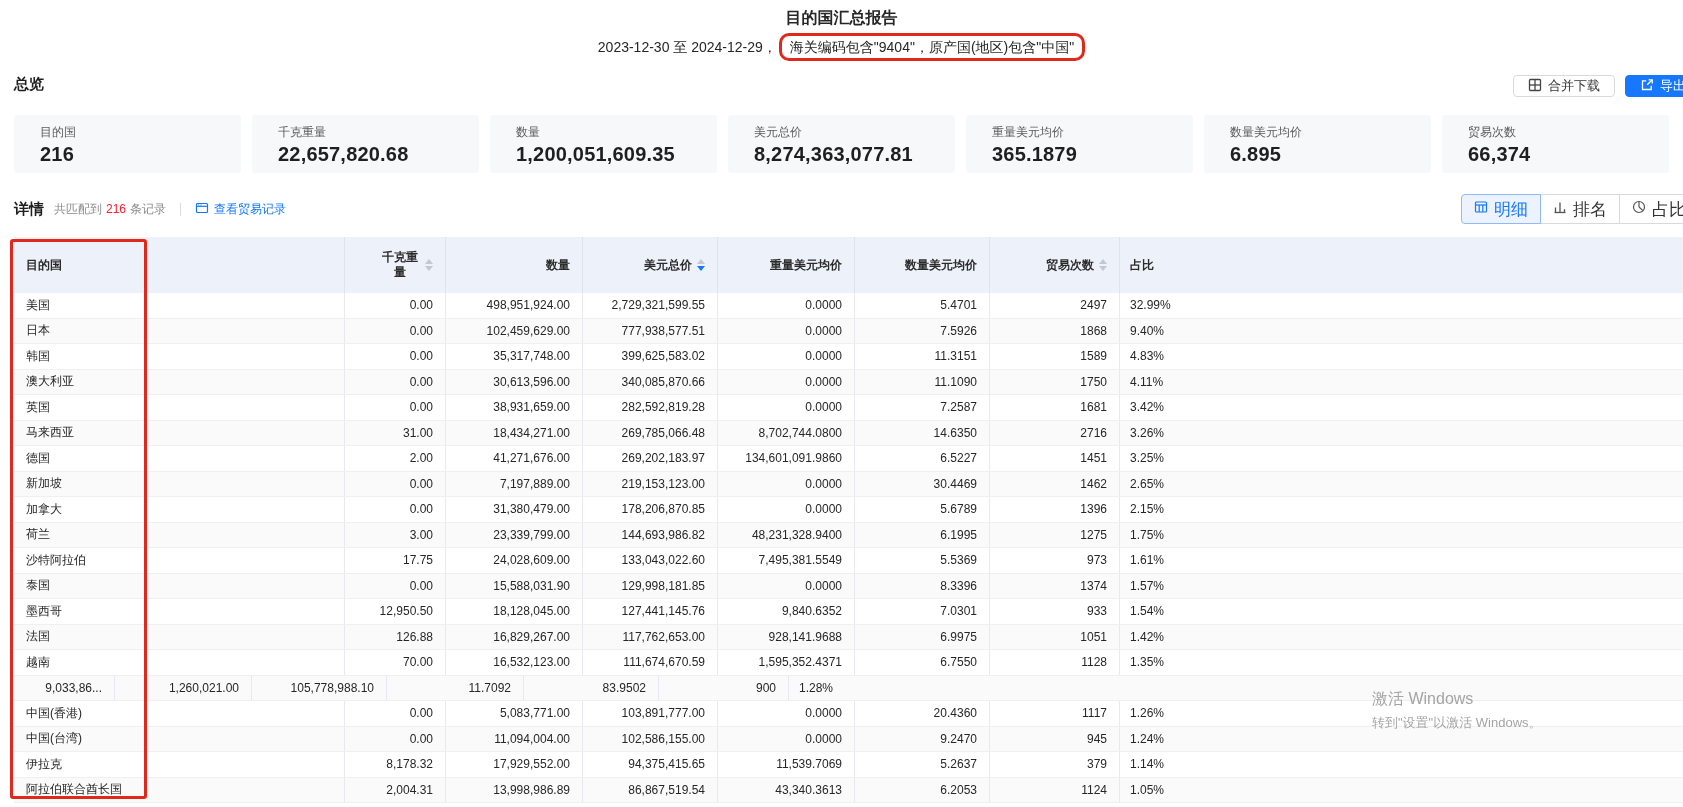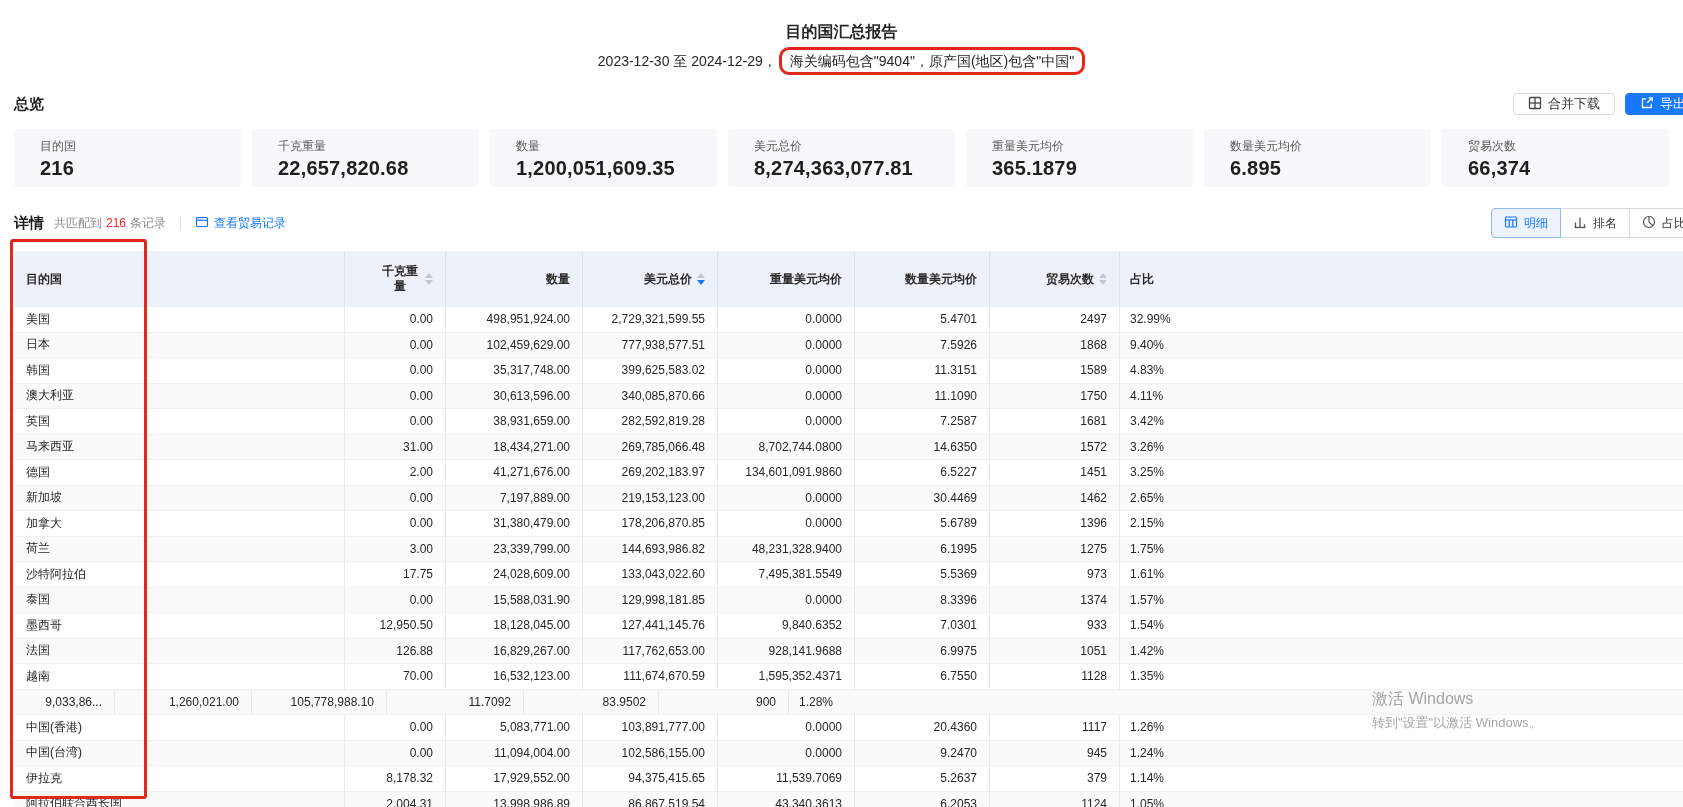--- a/index.html
+++ b/index.html
@@ -4,30 +4,30 @@
 <style>
   * { box-sizing: border-box; margin: 0; padding: 0; }
   html,body { width:1683px; height:807px; }
   body {
     font-family: "Liberation Sans", "DejaVu Sans", sans-serif;
     background:#fff; color:#262626; overflow:hidden;
   }
   .page { position:relative; width:1683px; height:807px; overflow:hidden; background:#fff; }
 
   
-  .titlebar { text-align:center; padding-top:22px; }
+  .titlebar { text-align:center; padding-top:8px; }
   .report-title { font-size:16px; font-weight:700; color:#262626; line-height:20px; }
   .report-sub { margin-top:5px; font-size:14px; color:#262626; line-height:26px; }
   .red-box-inline {
     display:inline-block; border:3px solid #e0291c; border-radius:10px;
     padding:0 8px; line-height:22px; margin-left:2px;
   }
 
   
-  .section-head { display:flex; justify-content:space-between; align-items:center; margin:14px 14px 0; height:30px; }
+  .section-head { display:flex; justify-content:space-between; align-items:flex-start; margin:14px 14px 0; height:30px; }
   .h2 { font-size:15px; font-weight:700; color:#1f1f1f; }
   .head-actions { display:flex; align-items:center; margin-right:-32px; }
   .btn {
     height:22px; display:inline-flex; align-items:center; gap:6px;
     padding:0 14px; border:1px solid #d9d9d9; border-radius:4px;
     background:#fff; font-size:13px; color:#333; cursor:pointer; white-space:nowrap;
   }
   .btn.primary { background:#1677ff; border-color:#1677ff; color:#fff; margin-left:10px; }
 
   
@@ -39,21 +39,21 @@
   
   .detail-head { display:flex; justify-content:space-between; align-items:center; margin:21px 14px 0; height:30px; }
   .detail-left { display:flex; align-items:center; font-size:12px; color:#8c8c8c; }
   .detail-left .h2 { margin-right:10px; }
   .count-red { color:#f5222d; padding:0 4px; }
   .vdiv { width:1px; height:13px; background:#dcdcdc; margin:0 14px; }
   .link { color:#1677ff; display:inline-flex; align-items:center; gap:5px; cursor:pointer; }
   .tabs { display:flex; margin-right:-30px; }
   .tab {
     height:30px; display:inline-flex; align-items:center; gap:6px; padding:0 12px;
-    border:1px solid #d9d9d9; margin-left:-1px; background:#fff; font-size:12px; color:#333; cursor:pointer; white-space:nowrap;
+    border:1px solid #d9d9d9; margin-left:-1px; background:#fff; font-size:17px; color:#333; cursor:pointer; white-space:nowrap;
   }
   .tab:first-child { border-radius:4px 0 0 4px; margin-left:0; }
   .tab:last-child { border-radius:0 4px 4px 0; }
   .tab.active { color:#1677ff; background:#ecf3ff; border-color:#91b8f8; position:relative; z-index:1; }
 
   
   .table { margin:13px 0 0 14px; width:1669px; font-size:12px; }
   .tr { display:flex; align-items:stretch; }
   .td {
     display:flex; align-items:center; border-right:1px solid #e7e9ef;
@@ -297,21 +297,21 @@
           <div class="td c7 num">1681</div>
           <div class="td c8">3.42%</div>
         </div>
         <div class="tr even">
           <div class="td c1">马来西亚</div>
           <div class="td c2 num">31.00</div>
           <div class="td c3 num">18,434,271.00</div>
           <div class="td c4 num">269,785,066.48</div>
           <div class="td c5 num">8,702,744.0800</div>
           <div class="td c6 num">14.6350</div>
-          <div class="td c7 num">1572</div>
+          <div class="td c7 num">2716</div>
           <div class="td c8">3.26%</div>
         </div>
         <div class="tr">
           <div class="td c1">德国</div>
           <div class="td c2 num">2.00</div>
           <div class="td c3 num">41,271,676.00</div>
           <div class="td c4 num">269,202,183.97</div>
           <div class="td c5 num">134,601,091.9860</div>
           <div class="td c6 num">6.5227</div>
           <div class="td c7 num">1451</div>

